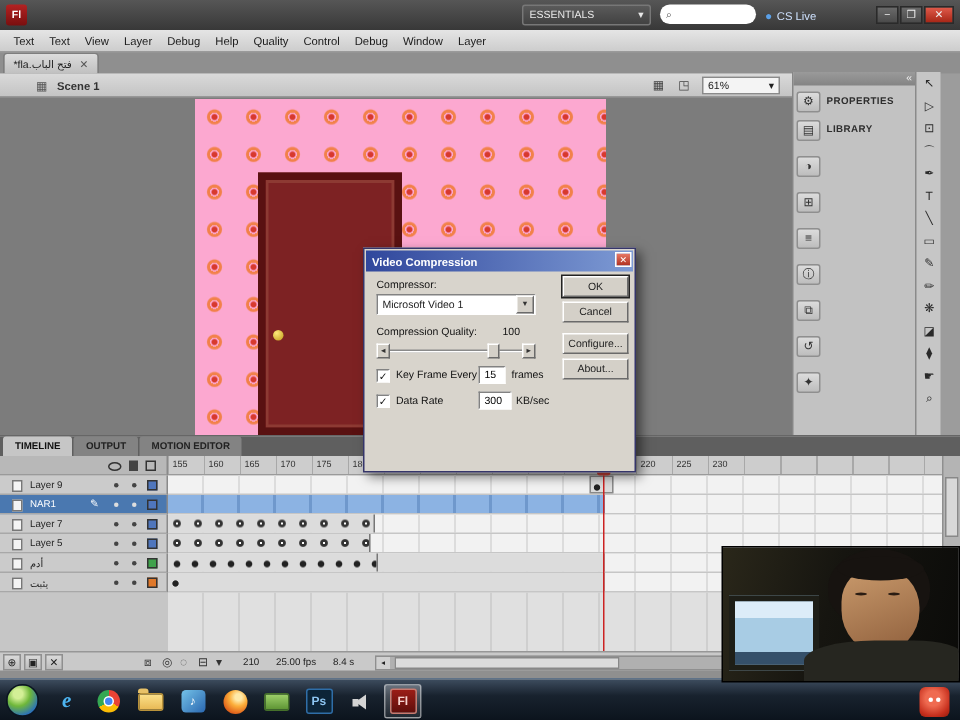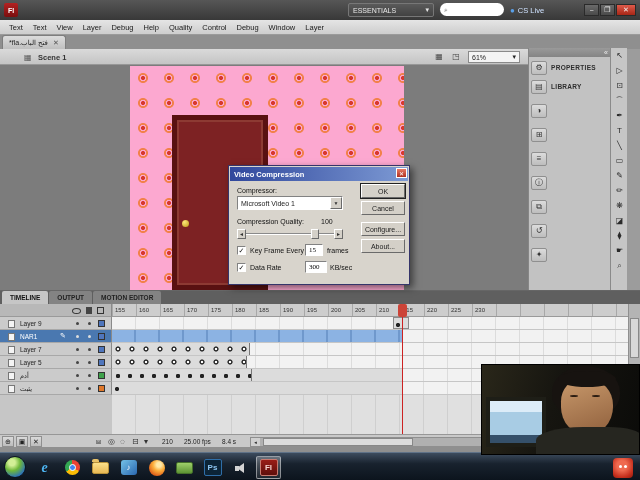--- a/index.html
+++ b/index.html
@@ -37,34 +37,34 @@
   
   .dock{left:528px;top:48px;width:82px;height:242px;background:#c2c2c2;border-left:1px solid #868686}
   .dockhead{left:0;top:0;width:82px;height:9px;background:linear-gradient(#9a9a9a,#848484);color:#eee;font-size:7px;text-align:right;padding-right:3px;line-height:9px}
   .ditem{left:2px;width:78px;height:17px;display:flex;align-items:center;gap:4px}
   .dico{width:16px;height:14px;background:linear-gradient(#dcdcdc,#bdbdbd);border:1px solid #8f8f8f;display:flex;align-items:center;justify-content:center;font-size:8px;color:#333;border-radius:2px}
   .dlabel{font-size:6.5px;font-weight:bold;color:#2e2e2e;letter-spacing:.3px}
   
   .tools{left:610px;top:48px;width:17px;height:242px;background:#c6c6c6;border-left:1px solid #8a8a8a}
   .tcell{width:17px;height:15px;display:flex;align-items:center;justify-content:center;font-size:8px;color:#2a2a2a}
   
-  .dialog{left:228px;top:165px;width:182px;height:120px;background:#d8d4cc;border:1px solid #35356a;box-shadow:3px 3px 7px rgba(0,0,0,.5);z-index:40}
+  .dialog{left:242px;top:165px;width:182px;height:150px;background:#d8d4cc;border:1px solid #35356a;box-shadow:3px 3px 7px rgba(0,0,0,.5);z-index:40}
   .dtitle{left:1px;top:1px;width:178px;height:14px;background:linear-gradient(90deg,#30479c,#7d9ad4);color:#fff;font-size:7.5px;font-weight:bold;display:flex;align-items:center;padding-left:4px}
   .dclose{right:2px;top:2px;width:11px;height:10px;background:linear-gradient(#e87a66,#b03020);border:1px solid #fff;color:#fff;font-size:6px;display:flex;align-items:center;justify-content:center;position:absolute}
   .dlabel7{font-size:7px;color:#111}
   .dselect{left:8px;top:30px;width:106px;height:14px;background:#fff;border:1px solid;border-color:#828282 #fff #fff #828282;display:flex;align-items:center;justify-content:space-between;padding-left:3px;font-size:7px}
   .selarrow{width:12px;height:12px;background:#d4d0c8;border:1px solid;border-color:#fff #6a6a6a #6a6a6a #fff;display:flex;align-items:center;justify-content:center;font-size:5px;color:#333}
   .dbtn{left:132px;width:44px;height:14px;background:#d4d0c8;border:1px solid;border-color:#fff #6a6a6a #6a6a6a #fff;font-size:7px;display:flex;align-items:center;justify-content:center;position:absolute}
   .dbtn.def{outline:1px solid #222}
   .slider{left:8px;top:63px;width:106px;height:10px;position:absolute}
   .slcell{width:9px;height:10px;background:#d4d0c8;border:1px solid;border-color:#fff #6a6a6a #6a6a6a #fff;display:flex;align-items:center;justify-content:center;font-size:5px;color:#333;position:absolute;top:0}
   .sltrack{left:9px;top:4px;width:88px;height:2px;background:#8a8a8a;border-bottom:1px solid #fff;position:absolute}
   .slthumb{left:74px;top:0;width:8px;height:10px;background:#d4d0c8;border:1px solid;border-color:#fff #6a6a6a #6a6a6a #fff;position:absolute}
   .chk{width:9px;height:9px;background:#fff;border:1px solid;border-color:#828282 #fff #fff #828282;display:flex;align-items:center;justify-content:center;font-size:7px;color:#111}
-  .dinput{background:#fff;border:1px solid;border-color:#828282 #fff #fff #828282;font-size:7px;height:12px;padding-left:3px;outline:0;font-family:Liberation Serif, serif}
+  .dinput{background:#fff;border:1px solid;border-color:#828282 #fff #fff #828282;font-size:7px;height:12px;padding-left:3px;outline:0;font-family:Liberation Sans, sans-serif}
   
   .timeline{left:0;top:290px;width:640px;height:157px;background:#c3c3c3;border-top:1px solid #666}
   .tltabs{left:0;top:0;width:640px;height:13px;background:#5f5f5f;display:flex;align-items:flex-end;gap:1px;padding-left:2px}
   .tltab{height:13px;padding:0 8px;font-size:6.5px;font-weight:bold;display:flex;align-items:center;background:#838383;color:#222;border-radius:2px 2px 0 0}
   .tltab.on{background:#c6c6c6;color:#111}
   .lhhead{left:0;top:13px;width:112px;height:13px;background:#b8b8b8;border-right:1px solid #8a8a8a;border-bottom:1px solid #9a9a9a}
   .iceye{left:72px;top:4px;width:9px;height:6px;border:1px solid #333;border-radius:50%}
   .iclock{left:86px;top:3px;width:6px;height:7px;background:#444}
   .icsq{left:97px;top:3px;width:7px;height:7px;border:1px solid #333}
   .ruler{left:112px;top:13px;width:516px;height:13px;background:#cdcdcd;border-bottom:1px solid #9a9a9a;background-image:repeating-linear-gradient(90deg,#a8a8a8 0 1px,transparent 1px 24px);display:flex}

